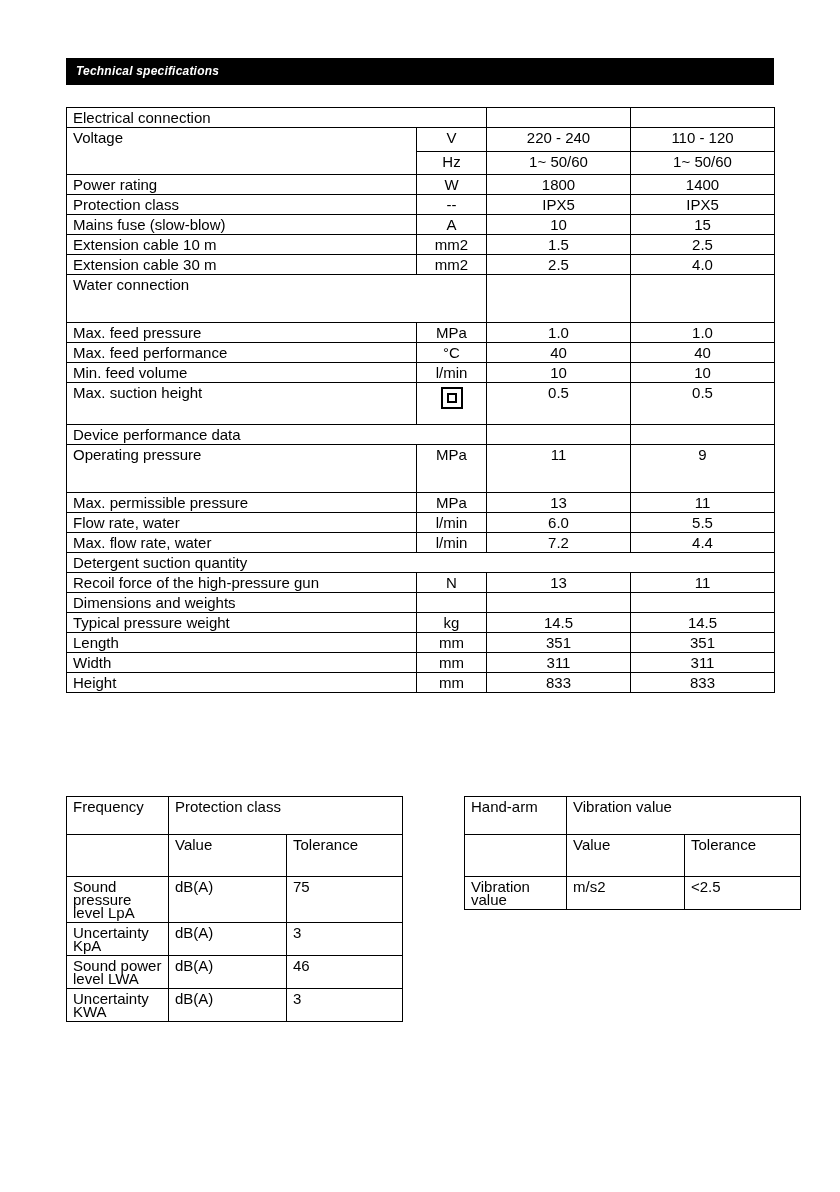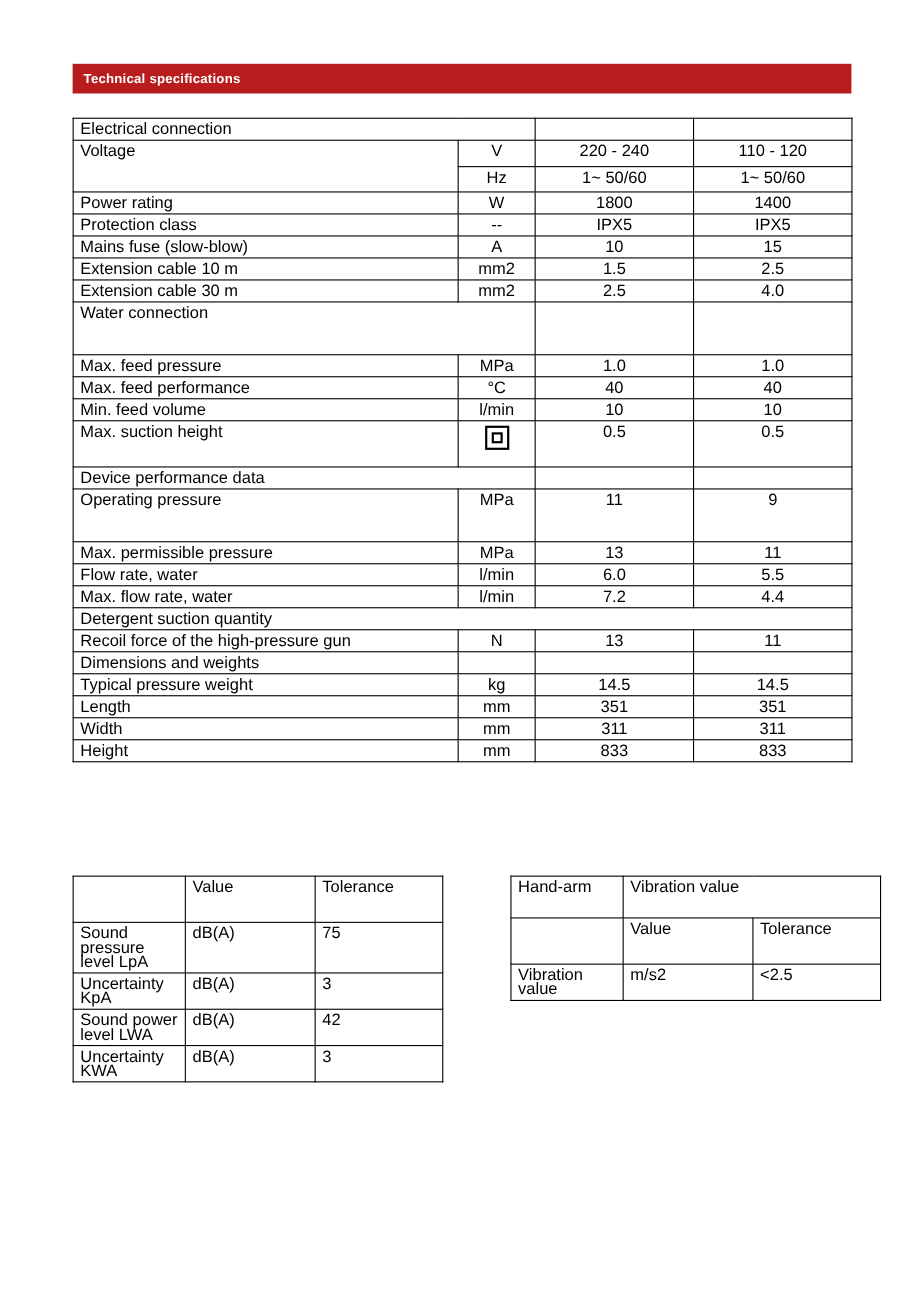--- a/index.html
+++ b/index.html
@@ -22,21 +22,22 @@
     height: 1192px;
   }
 
   
   .title-bar {
     position: absolute;
     left: 66px;
     top: 58px;
     width: 708px;
     height: 27px;
-    background: #b91c1c;
+    background: #000000;
+    font-style: italic;
   }
   .title-bar .title-text {
     color: #ffffff;
     font-size: 12px;
     line-height: 27px;
     padding-left: 10px;
     font-weight: bold;
     letter-spacing: .2px;
     white-space: nowrap;
     overflow: hidden;
@@ -298,39 +299,43 @@
   </div>
 
   <div class="bl-table">
     <table class="spec">
       <colgroup>
         <col style="width:102px">
         <col style="width:118px">
         <col style="width:116px">
       </colgroup>
       <tbody>
+        <tr style="height:38px">
+          <td>Frequency</td>
+          <td colspan="2">Protection class</td>
+        </tr>
         <tr style="height:42px">
           <td></td>
           <td>Value</td>
           <td>Tolerance</td>
         </tr>
         <tr>
           <td>Sound pressure level LpA</td>
           <td>dB(A)</td>
           <td>75</td>
         </tr>
         <tr>
           <td>Uncertainty KpA</td>
           <td>dB(A)</td>
           <td>3</td>
         </tr>
         <tr>
           <td>Sound power level LWA</td>
           <td>dB(A)</td>
-          <td>42</td>
+          <td>46</td>
         </tr>
         <tr>
           <td>Uncertainty KWA</td>
           <td>dB(A)</td>
           <td>3</td>
         </tr>
       </tbody>
     </table>
   </div>
 

